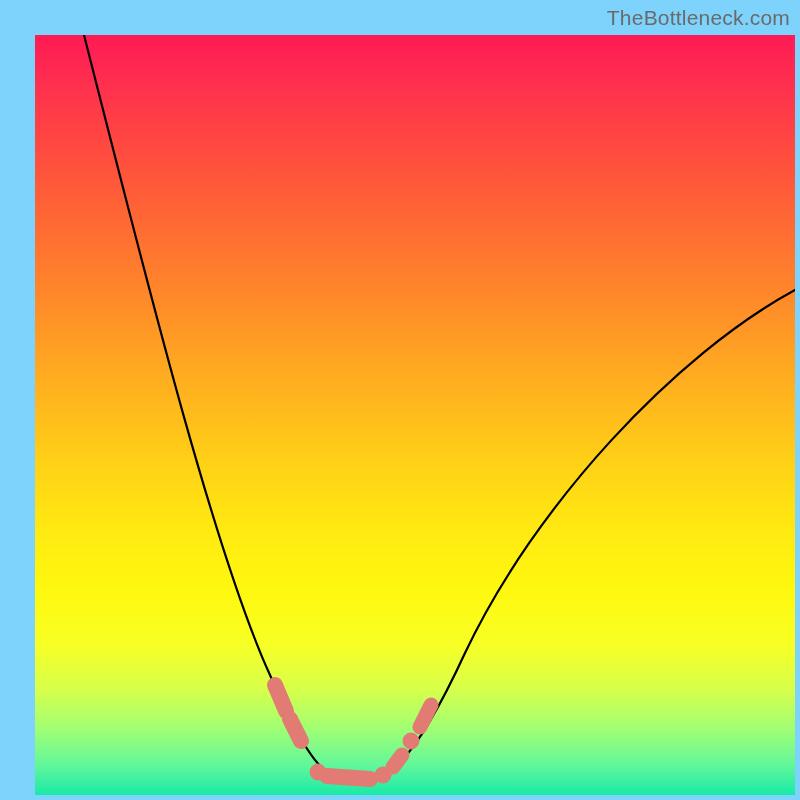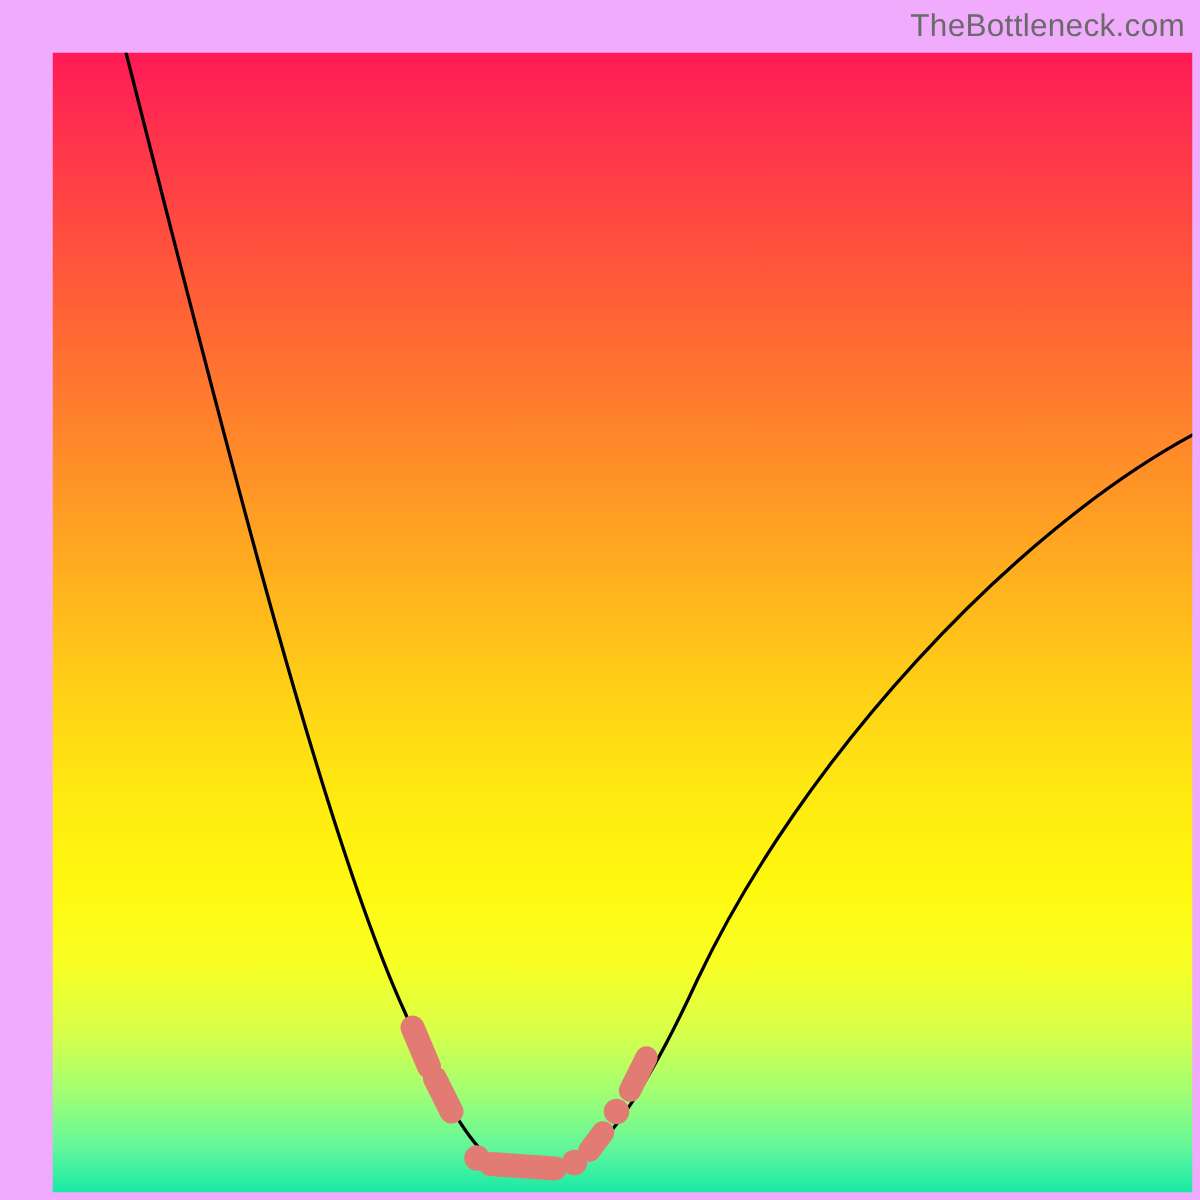--- a/index.html
+++ b/index.html
@@ -8,21 +8,21 @@
     width: 800px;
     height: 800px;
     overflow: hidden;
     background: #000;
     font-family: Arial, Helvetica, sans-serif;
   }
   .stage {
     position: relative;
     width: 800px;
     height: 800px;
-    background: #f0abfc;
+    background: #7dd3fc;
   }
   .plot-area {
     position: absolute;
     left: 35px;
     top: 35px;
     width: 760px;
     height: 760px;
     overflow: hidden;
   }
   .gradient-bg {

